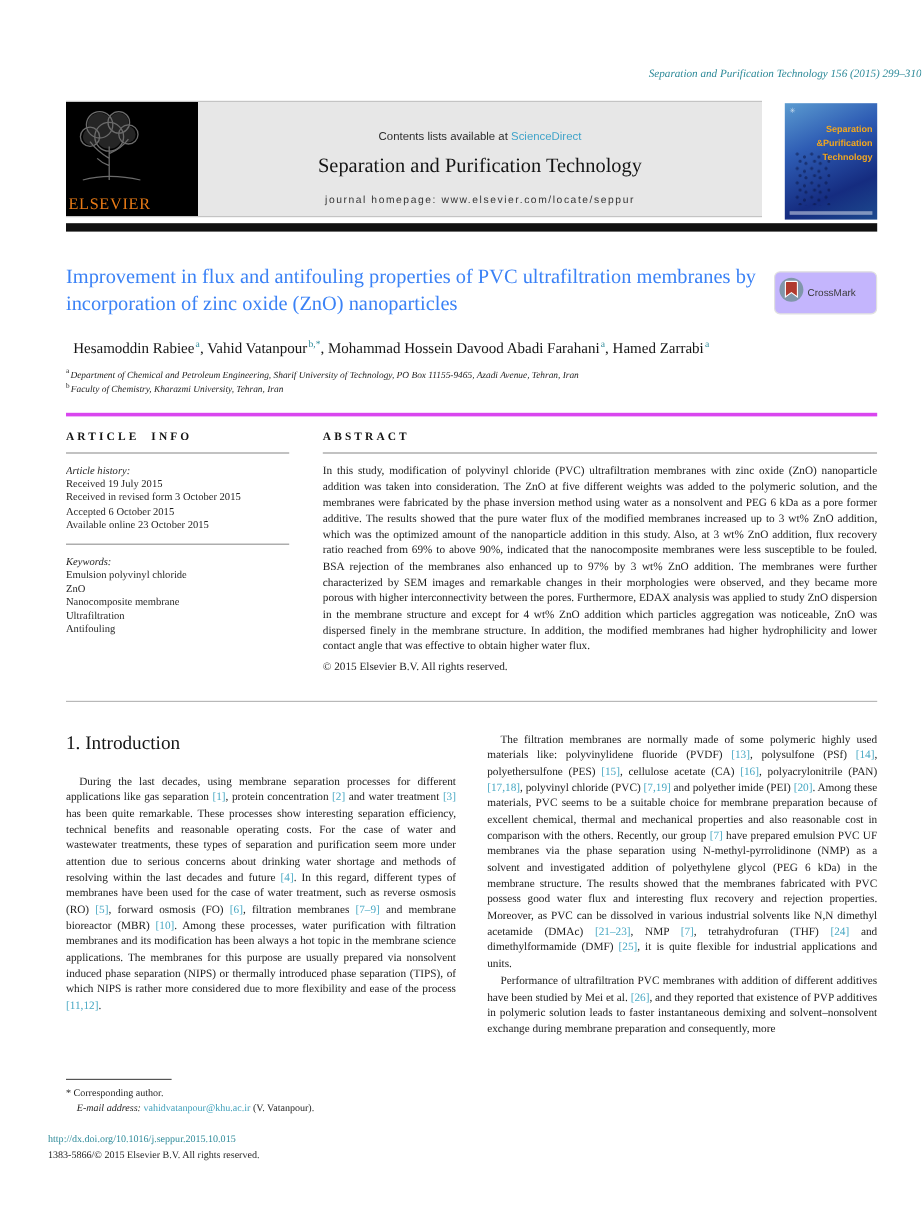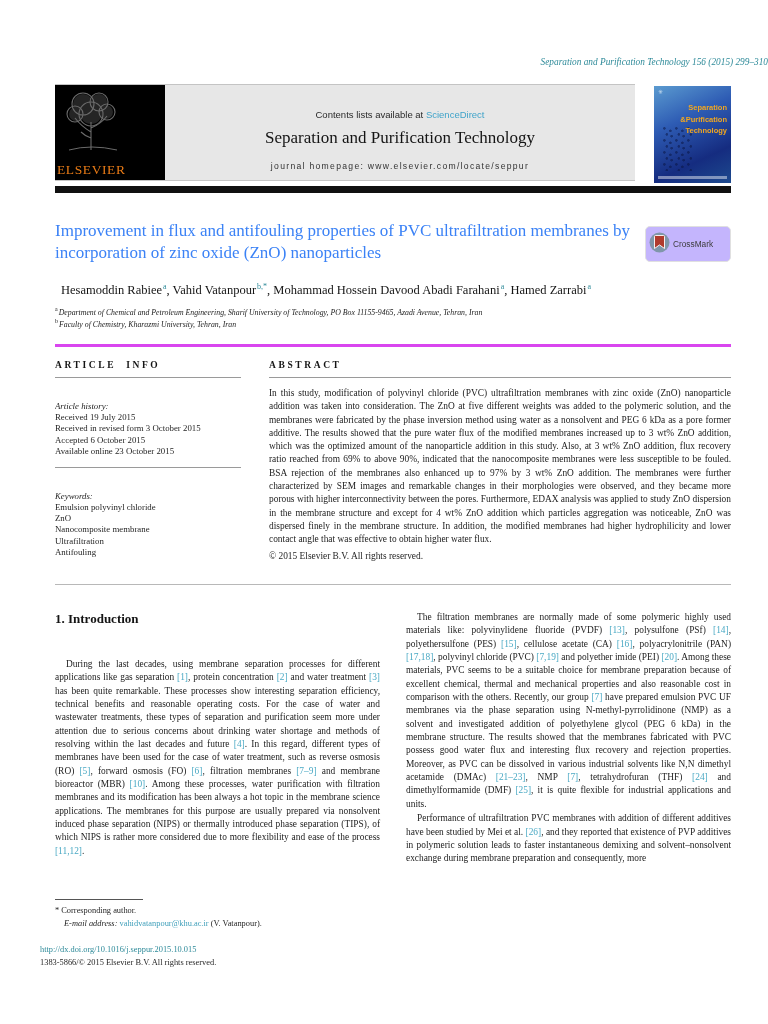--- a/index.html
+++ b/index.html
@@ -57,29 +57,29 @@
 
   
   .info-section{position:absolute;top:344px;left:55px;width:676px;height:241px;
                 border-top:3px solid #d946ef;border-bottom:1px solid #b8b8b8;
                 box-sizing:border-box;padding-top:13px;display:flex;gap:28px;overflow:hidden;}
   .info-col{width:186px;flex:none;}
   .abs-col{flex:1;}
   .block-heading{font-size:9.5px;font-weight:bold;letter-spacing:2.6px;word-spacing:5px;
                  color:#141414;padding-bottom:7px;border-bottom:1px solid #9a9a9a;}
   .info-inner{font-size:8.8px;line-height:1.27;}
-  .info-label{font-style:italic;margin-top:23px;}
+  .info-label{font-style:italic;margin-top:9px;}
   .info-divider{border-top:1px solid #9a9a9a;margin-top:10px;}
   .abs-body{font-size:9.4px;line-height:1.415;text-align:justify;margin-top:9px;color:#1c1c1c;}
   .abs-copyright{font-size:9.4px;text-align:left;margin-top:4px;}
 
   
   .intro{position:absolute;top:611px;left:55px;width:676px;display:flex;gap:26px;}
   .intro-col{flex:1;min-width:0;}
-  .section-heading{font-size:13px;font-weight:bold;margin:0 0 31px 0;color:#141414;}
+  .section-heading{font-size:16px;font-weight:normal;margin:0 0 17px 0;color:#141414;}
   .para{font-size:9.4px;line-height:1.42;text-align:justify;text-indent:11px;
         margin:0 0 1px 0;color:#1c1c1c;}
   .ref{color:#4aa9c4;}
 
   
   .footnote{position:absolute;top:899px;left:55px;width:330px;font-size:8.4px;line-height:1.6;}
   .footnote-rule{width:88px;border-top:1px solid #555;margin-bottom:4px;}
   .footnote-email{padding-left:9px;}
   .em-label{font-style:italic;}
   .link-teal{color:#3f9fba;}

